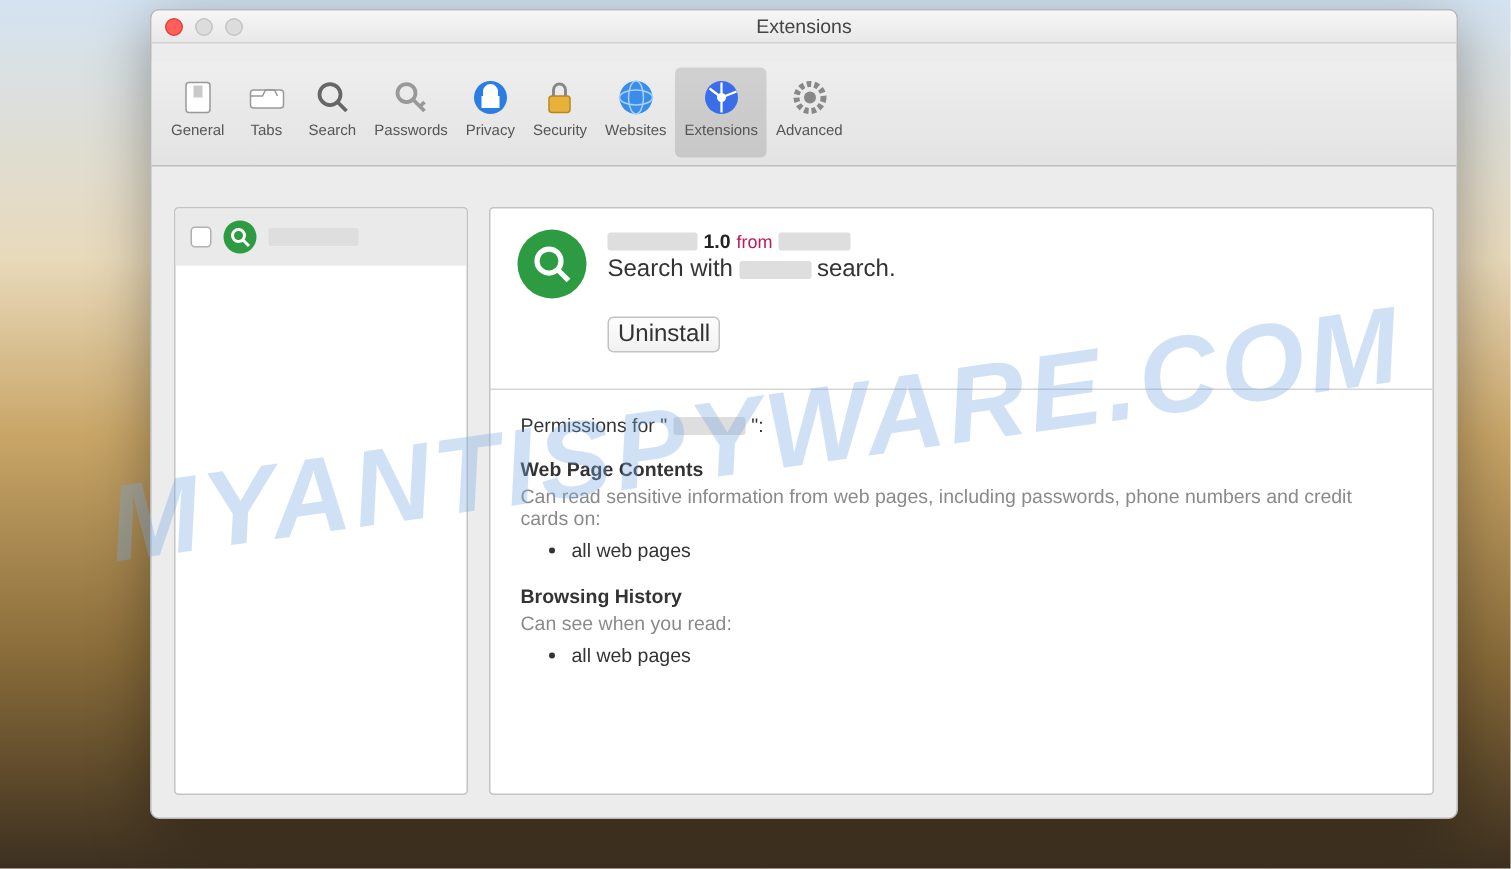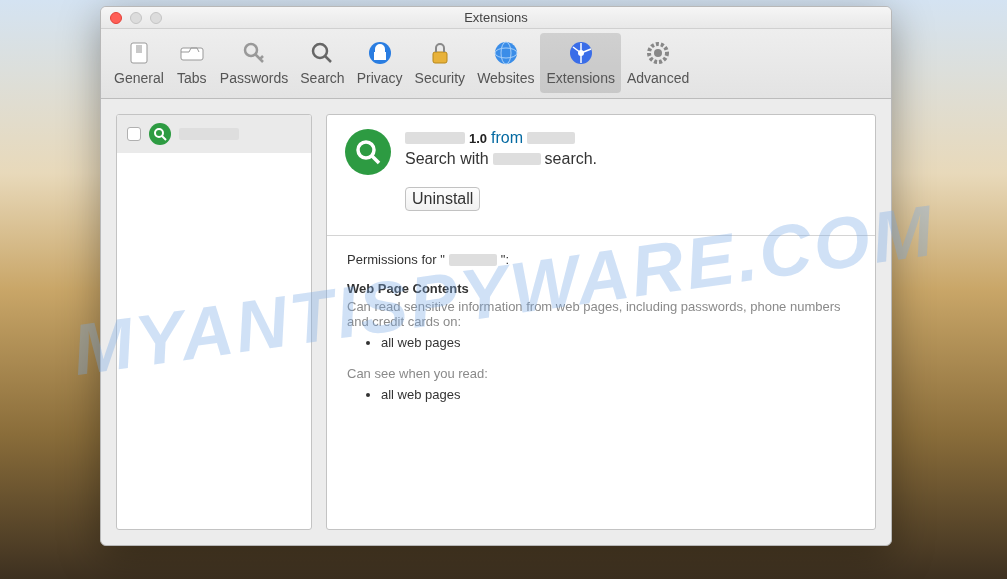--- a/index.html
+++ b/index.html
@@ -20,28 +20,29 @@
       font-style: italic;
       color: rgba(120, 170, 230, 0.35);
       letter-spacing: 3px;
       white-space: nowrap;
       pointer-events: none;
       z-index: 999;
     }
     .window {
       position: absolute;
       top: 6px; left: 100px;
-      width: 792px; height: 540px;
+      width: 872px; height: 540px;
       background: #ececec;
       border: 1px solid #b8b8b8;
       border-radius: 6px;
       box-shadow: 0 10px 40px rgba(0,0,0,0.35);
       display: flex;
       flex-direction: column;
       overflow: hidden;
+      gap: 12px;
     }
     .titlebar {
       height: 22px;
       background: linear-gradient(#f6f6f6, #e8e8e8);
       border-bottom: 1px solid #d0d0d0;
       display: flex;
       align-items: center;
       position: relative;
     }
     .traffic-lights { display:flex; gap:8px; padding-left:9px; }
@@ -63,21 +64,21 @@
       flex-direction: column;
       align-items: center;
       justify-content: flex-start;
       padding: 4px 6px 2px 6px;
       cursor: pointer;
       border-radius: 4px;
       height: 60px;
     }
     .tool-item.active { background: rgba(0,0,0,0.12); }
     .tool-icon { width:32px; height:32px; display:flex; align-items:center; justify-content:center; }
-    .tool-label { font-size:14px; color:#555; margin-top:1px; white-space:nowrap; }
+    .tool-label { font-size:10px; color:#555; margin-top:1px; white-space:nowrap; }
     .content {
       flex: 1;
       display: flex;
       padding: 15px;
       gap: 14px;
     }
     .sidebar {
       width: 196px;
       background: #fff;
       border: 1px solid #c3c3c3;
@@ -127,21 +128,21 @@
     }
     .detail-head { display:flex; gap:14px; }
     .detail-bigicon {
       width:46px; height:46px; border-radius:50%;
       background:#2d9b42; flex-shrink:0;
       display:flex; align-items:center; justify-content:center;
     }
     .detail-meta { flex:1; font-size:13px; color:#333; }
     .title-line { display:flex; align-items:center; gap:4px; margin-bottom:3px; }
     .title-name { font-weight:700; color:#222; }
-    .from-text { color:#0369a1; font-size:16px; }
+    .from-text { color:#be185d; font-size:12px; }
     .desc-line { display:flex; align-items:center; gap:4px; font-size:16px; }
     .uninstall-btn {
       margin: 12px 0 12px 60px;
       background: linear-gradient(#fdfdfd,#f1f1f1);
       border:1px solid #c2c2c2;
       border-radius:4px;
       padding:2px 6px;
       font-size:16px;
       color:#333;
       cursor:pointer;
@@ -188,34 +189,34 @@
         <svg width="28" height="28" viewBox="0 0 28 28">
             <rect x="3" y="9" width="22" height="12" rx="2" fill="#fff" stroke="#999"></rect>
             <path d="M3 13h8l2-4h6l2 4" stroke="#999" fill="none"></path>
           </svg>
       </div>
       <div class="tool-label">Tabs</div>
     </div>
     <div class="tool-item">
       <div class="tool-icon">
         <svg width="28" height="28" viewBox="0 0 28 28">
+            <circle cx="12" cy="12" r="7" fill="none" stroke="#666" stroke-width="2.5"></circle>
+            <path d="M17 17 L23 23" stroke="#666" stroke-width="2.5"></path>
+          </svg>
+      </div>
+      <div class="tool-label">Search</div>
+    </div>
+    <div class="tool-item">
+      <div class="tool-icon">
+        <svg width="28" height="28" viewBox="0 0 28 28">
             <circle cx="11" cy="11" r="6" fill="none" stroke="#999" stroke-width="2.5"></circle>
             <path d="M15 15 L23 23 M20 20 L23 17" stroke="#999" stroke-width="2.5" fill="none"></path>
           </svg>
       </div>
       <div class="tool-label">Passwords</div>
-    </div>
-    <div class="tool-item">
-      <div class="tool-icon">
-        <svg width="28" height="28" viewBox="0 0 28 28">
-            <circle cx="12" cy="12" r="7" fill="none" stroke="#666" stroke-width="2.5"></circle>
-            <path d="M17 17 L23 23" stroke="#666" stroke-width="2.5"></path>
-          </svg>
-      </div>
-      <div class="tool-label">Search</div>
     </div>
     <div class="tool-item">
       <div class="tool-icon">
         <svg width="28" height="28" viewBox="0 0 28 28">
             <circle cx="14" cy="14" r="11" fill="#2a7de1"></circle>
             <path d="M9 13 L9 10 a5 5 0 0 1 10 0 L19 13 M8 13 h12 v8 h-12 z" fill="#fff"></path>
           </svg>
       </div>
       <div class="tool-label">Privacy</div>
     </div>
@@ -308,20 +309,21 @@
 
         <div class="perm-section">
           <div class="perm-head">Web Page Contents</div>
           <div class="perm-desc">Can read sensitive information from web pages, including passwords, phone numbers and credit cards on:</div>
           <ul class="perm-list">
             <li>all web pages</li>
           </ul>
         </div>
 
         <div class="perm-section">
+          <div class="perm-head">Browsing History</div>
           <div class="perm-desc">Can see when you read:</div>
           <ul class="perm-list">
             <li>all web pages</li>
           </ul>
         </div>
       </div>
     </div>
   </div>
 </div>
 

